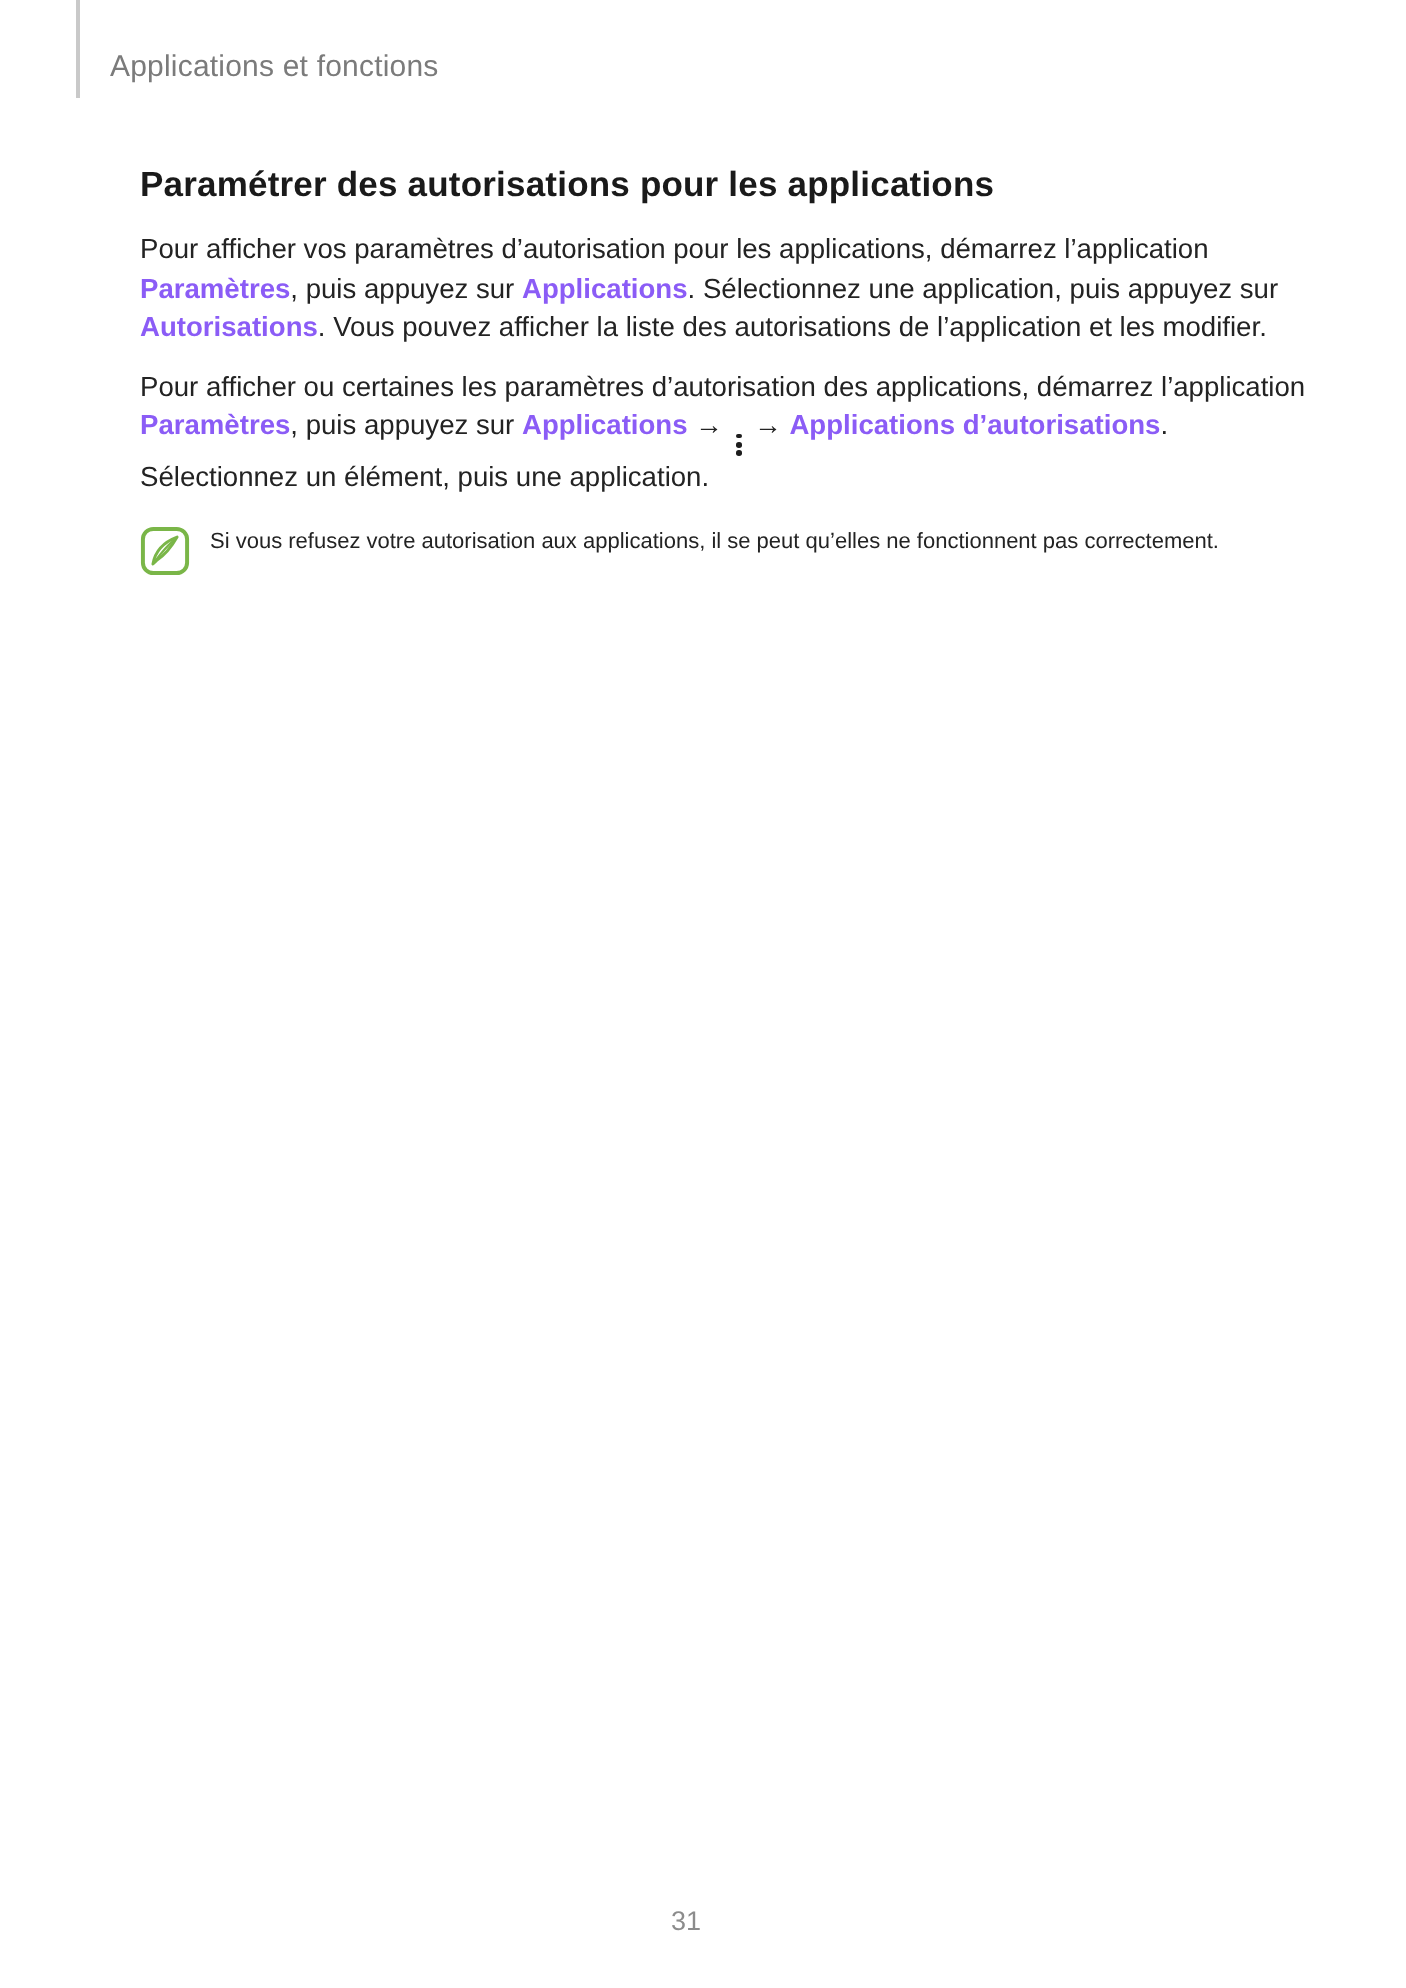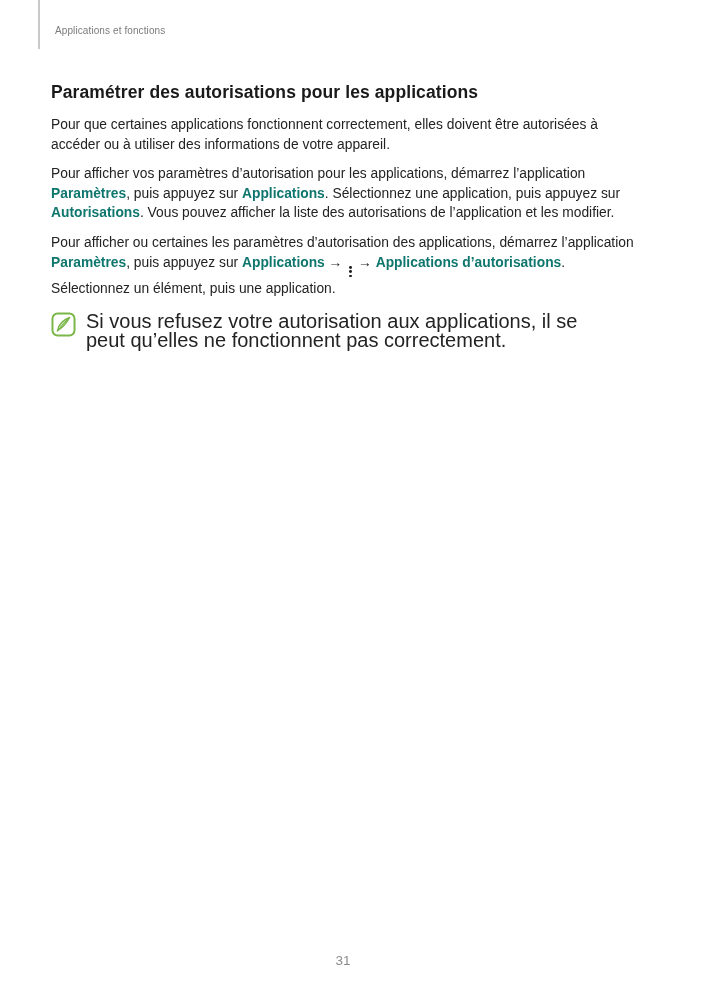--- a/index.html
+++ b/index.html
@@ -11,78 +11,75 @@
     color:#232323;
   }
   .page { position:absolute; inset:0; background:#ffffff; }
 
   .header-divider {
     position:absolute; left:38px; top:0;
     width:1.5px; height:49px; background:#c9c9c9;
   }
   .running-header {
     position:absolute; left:55px; top:25px;
-    font-size:10px; color:#7b7b7b; letter-spacing:0.1px;
+    font-size:15px; color:#7b7b7b; letter-spacing:0.1px;
   }
 
   .content {
-    position:absolute; left:51px; top:82px; width:596px;
+    position:absolute; left:70px; top:82px; width:596px;
   }
   h1.section-title {
     font-size:17.5px; font-weight:bold; color:#1a1a1a;
     margin:0 0 12px 0; letter-spacing:0.1px;
   }
   p.body {
     font-size:13.8px; line-height:19.6px; color:#232323;
     margin:0 0 10px 0;
   }
-  .b { font-weight:bold; color:#0f766e; }
+  .b { font-weight:bold; color:#8b5cf6; }
 
   
   .more-options {
     display:inline-flex; flex-direction:column; align-items:center;
     justify-content:center; vertical-align:-2px;
     height:14px; width:6px; margin:0 1px;
   }
   .more-options i {
     display:block; width:2.8px; height:2.8px; border-radius:50%;
     background:#1d1d1d; margin:0.8px 0;
   }
 
   .note {
     display:flex; align-items:flex-start; margin-top:13px;
   }
   .note-icon-wrap {
     flex:0 0 auto; width:25px; height:25px; margin-top:1px;
   }
   .note-text {
-    font-size:20px; line-height:19.6px; color:#232323;
-    margin-left:10px; padding-top:0.5px; max-width:505px;
+    font-size:11px; line-height:19.6px; color:#232323;
+    margin-left:10px; padding-top:0.5px; max-width:505px;text-align:right;
   }
 
   .page-number {
     position:absolute; top:953px; left:0; width:686px;
     text-align:center; font-size:13.5px; color:#8c8c8c;
   }
 </style>
 </head>
 <body>
 
 <div class="page">
 
   <div class="header-divider"></div>
   <div class="running-header">Applications et fonctions</div>
 
   <div class="content">
 
     <h1 class="section-title">Paramétrer des autorisations pour les applications</h1>
 
-    <p class="body">
-      <span>Pour que certaines applications fonctionnent correctement, elles doivent être autorisées à accéder ou à utiliser des informations de votre appareil.</span>
-    </p>
 
     <p class="body">
       <span>Pour afficher vos paramètres d’autorisation pour les applications, démarrez l’application </span><span class="b">Paramètres</span><span>, puis appuyez sur </span><span class="b">Applications</span><span>. Sélectionnez une application, puis appuyez sur </span><span class="b">Autorisations</span><span>. Vous pouvez afficher la liste des autorisations de l’application et les modifier.</span>
     </p>
 
     <p class="body">
       <span>Pour afficher ou certaines les paramètres d’autorisation des applications, démarrez l’application </span><span class="b">Paramètres</span><span>, puis appuyez sur </span><span class="b">Applications</span><span> → </span><span class="more-options">
           <i></i>
           <i></i>
           <i></i>

